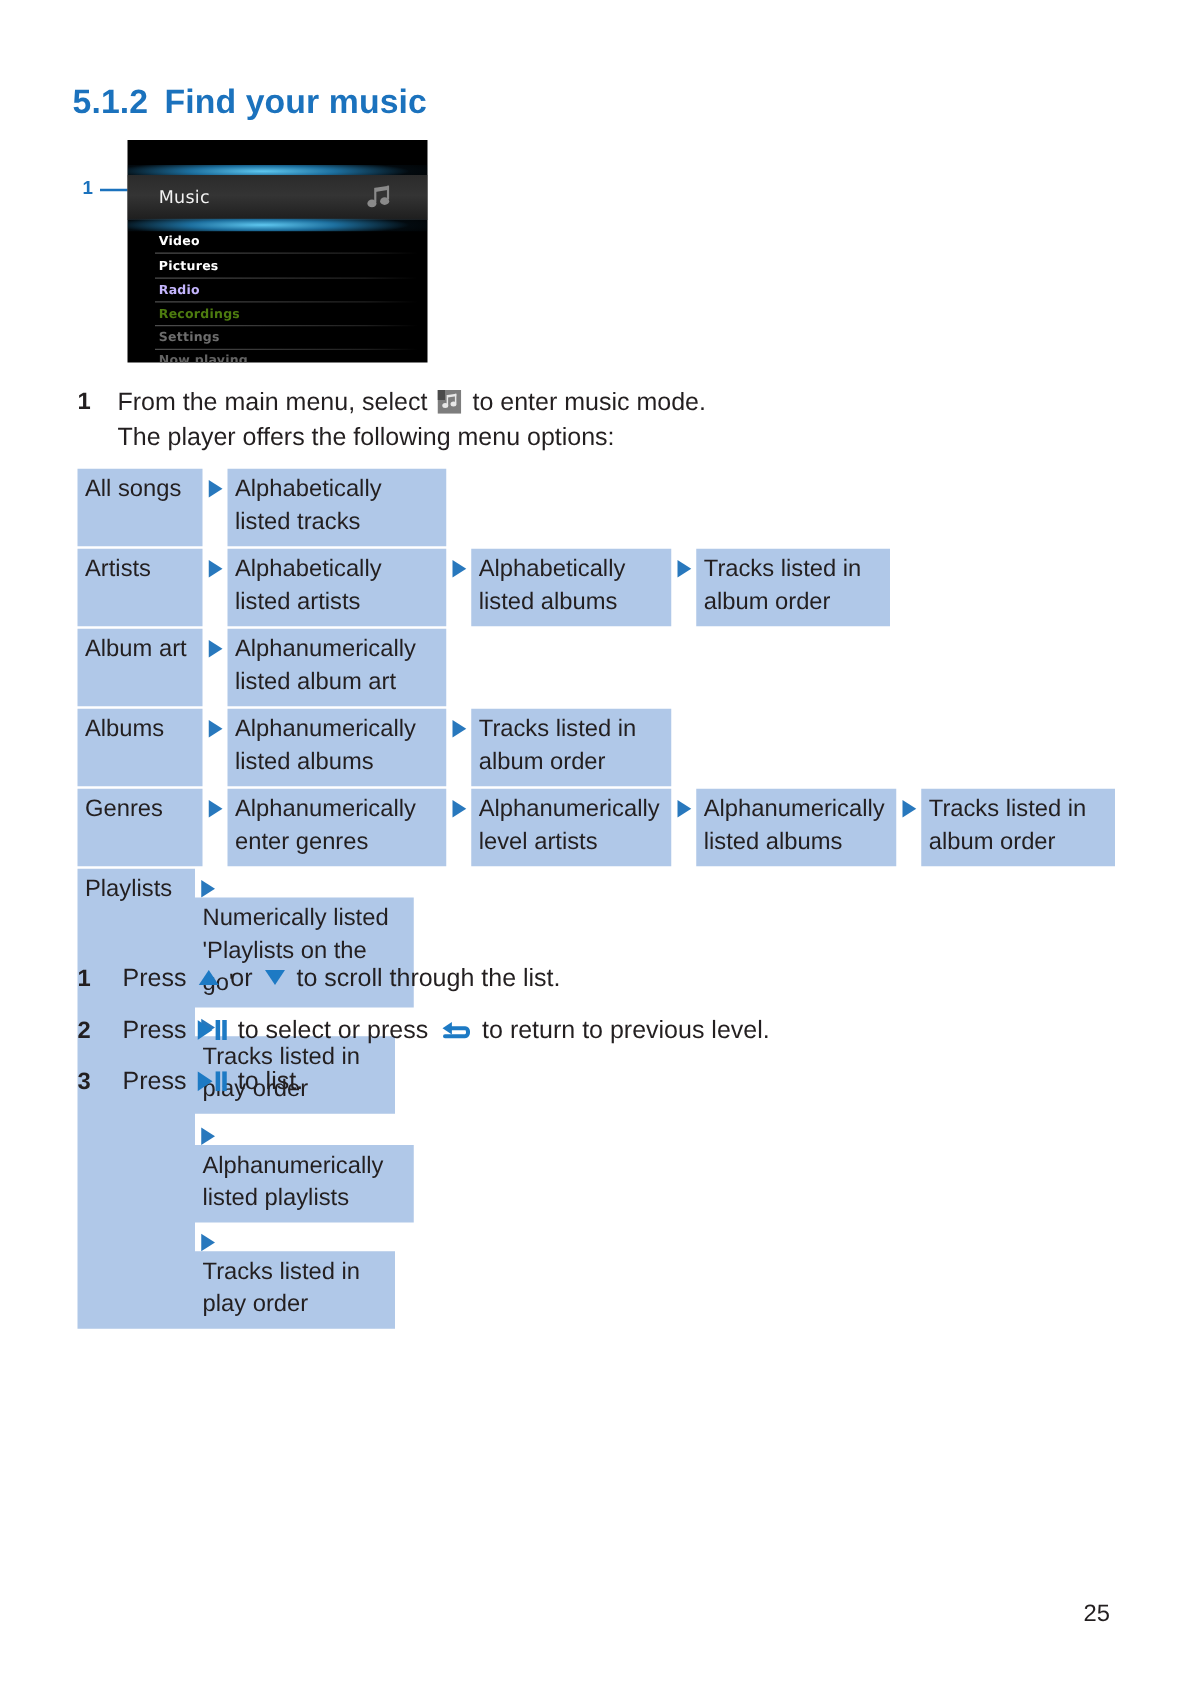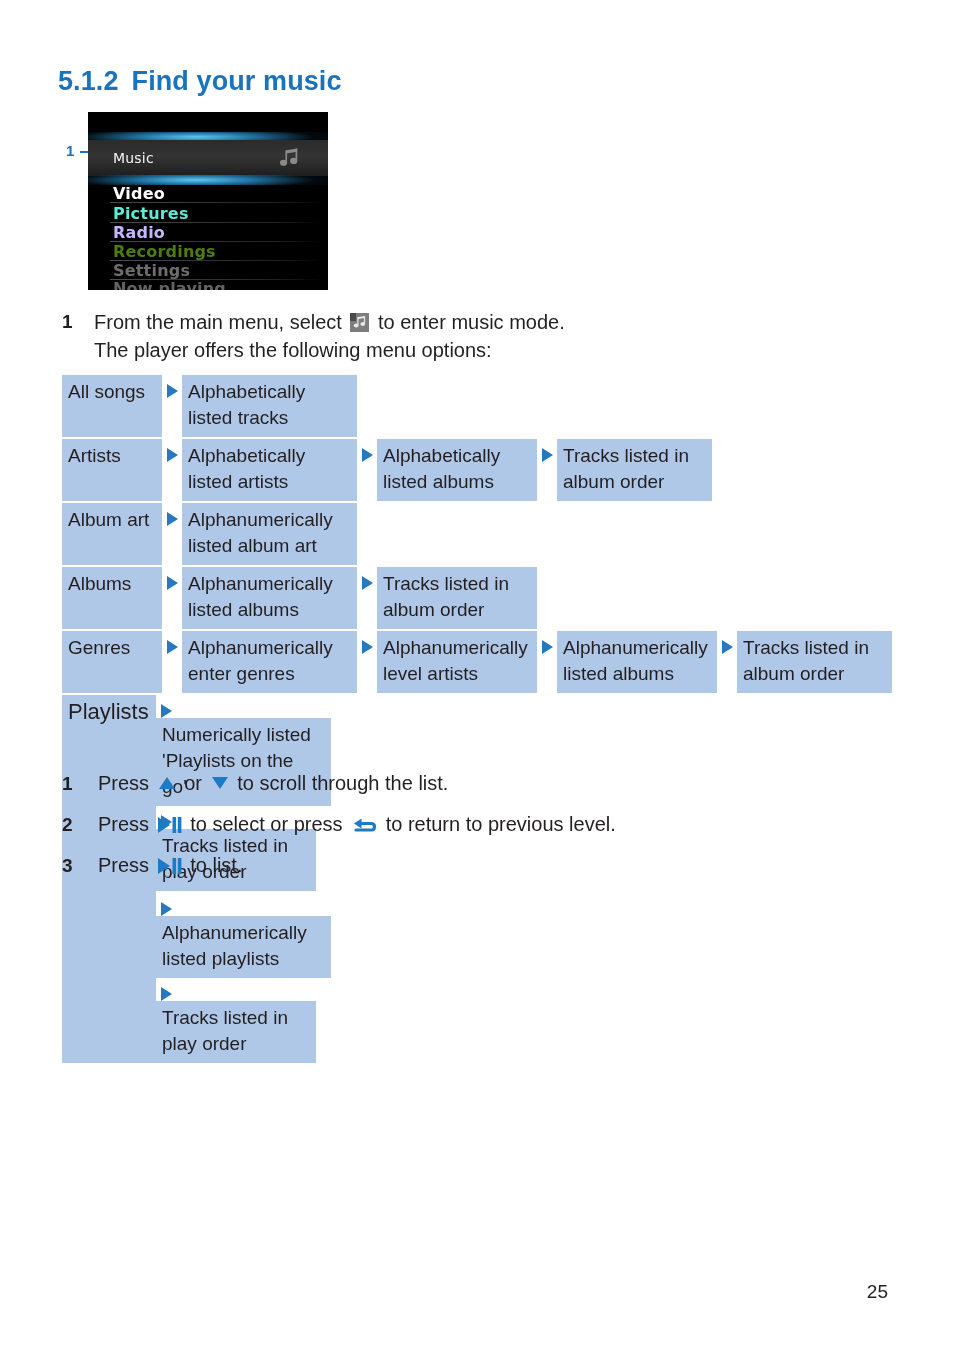--- a/index.html
+++ b/index.html
@@ -53,21 +53,21 @@
     left: 80px;
     top: 151px;
     width: 22px;
     height: 2px;
     background: #1b72bd;
   }
 
   
   .device-shot {
     position: absolute;
-    left: 88px;
+    left: 102px;
     top: 112px;
     width: 240px;
     height: 178px;
     background: #000000;
     overflow: hidden;
   }
   .glow-top {
     position: absolute;
     left: 0;
     top: 20px;
@@ -91,21 +91,21 @@
     top: 28px;
     width: 100%;
     height: 36px;
     background: linear-gradient(to bottom, #2b2b2b 0%, #343434 45%, #1e1e1e 100%);
   }
   .dev-item {
     position: absolute;
     left: 0;
     width: 100%;
     height: 19px;
-    font-size: 16px;
+    font-size: 10px;
     font-weight: bold;
     display: flex;
     align-items: center;
     box-sizing: border-box;
     padding-left: 25px;
     font-family: "DejaVu Sans", sans-serif;
     letter-spacing: 0.2px;
   }
   .dev-item .sep {
     position: absolute;
@@ -203,21 +203,21 @@
   .c-wide  { width: 175px; }
   .c-mid   { width: 160px; }
   .c-nar   { width: 155px; }
 
   .stack-left {
     width: 94px;
     flex: none;
     background: #b0c8e8;
     display: flex;
     align-items: flex-start;
-    font-size: 22px;
+    font-size: 19px;
     line-height: 26px;
     padding: 4px 6px 22px 6px;
     box-sizing: border-box;
   }
   .stack-right {
     display: flex;
     flex-direction: column;
   }
   .sub-row {
     display: flex;
@@ -317,21 +317,21 @@
         </svg>
       </span>
     </div>
 
     <div class="glow-mid"></div>
 
     <div class="dev-item" style="top:72px;color:#ffffff;">
       <span>Video</span>
       <span class="sep"></span>
     </div>
-    <div class="dev-item" style="top:92px;color:#5eead4;">
+    <div class="dev-item" style="top:92px;color:#ffffff;">
       <span>Pictures</span>
       <span class="sep"></span>
     </div>
     <div class="dev-item" style="top:111px;color:#c4b5fd;">
       <span>Radio</span>
       <span class="sep"></span>
     </div>
     <div class="dev-item" style="top:130px;color:#4d7c0f;">
       <span>Recordings</span>
       <span class="sep"></span>

